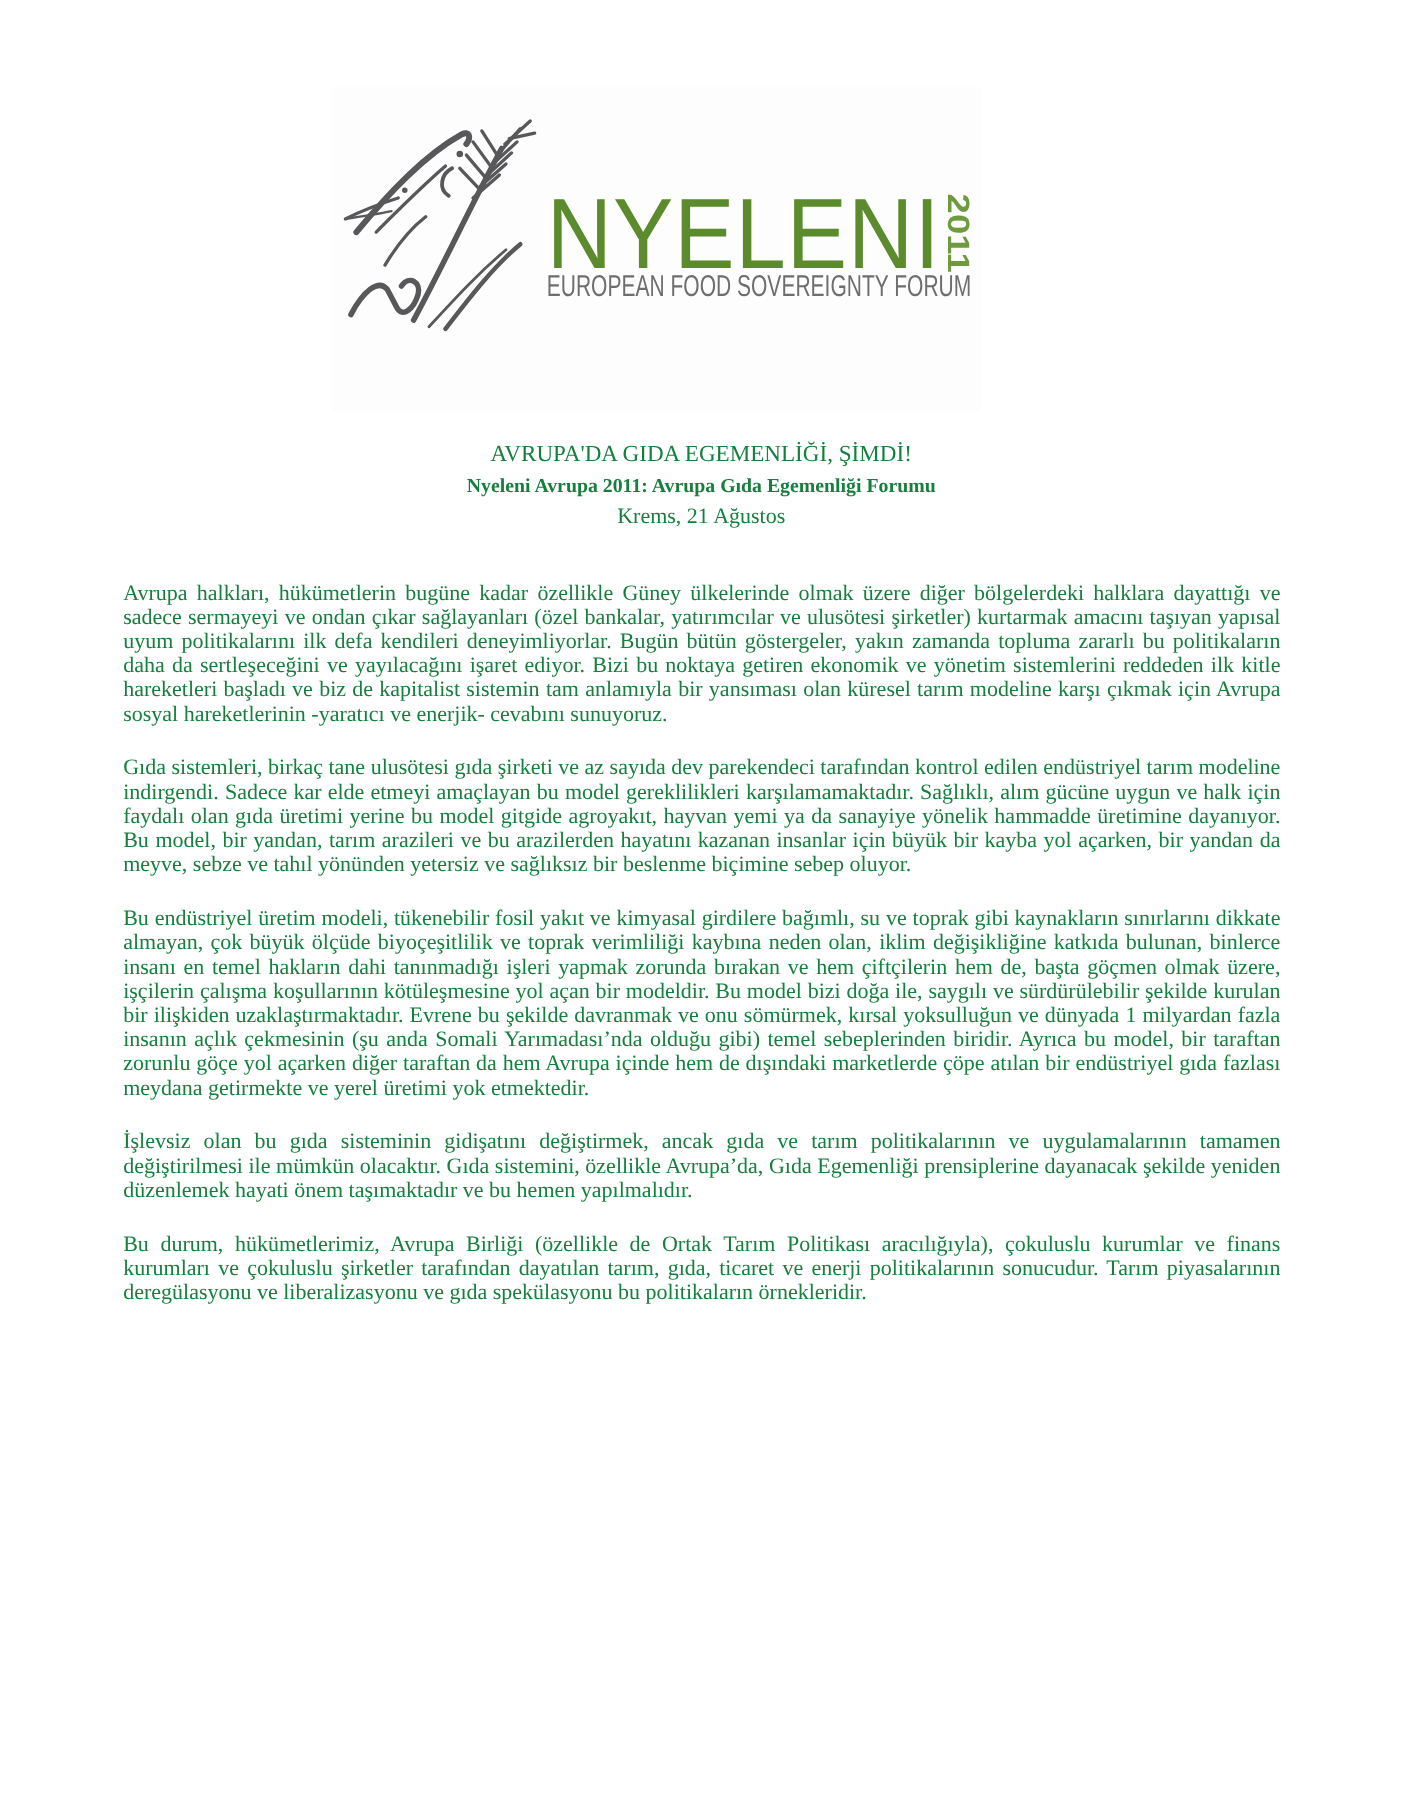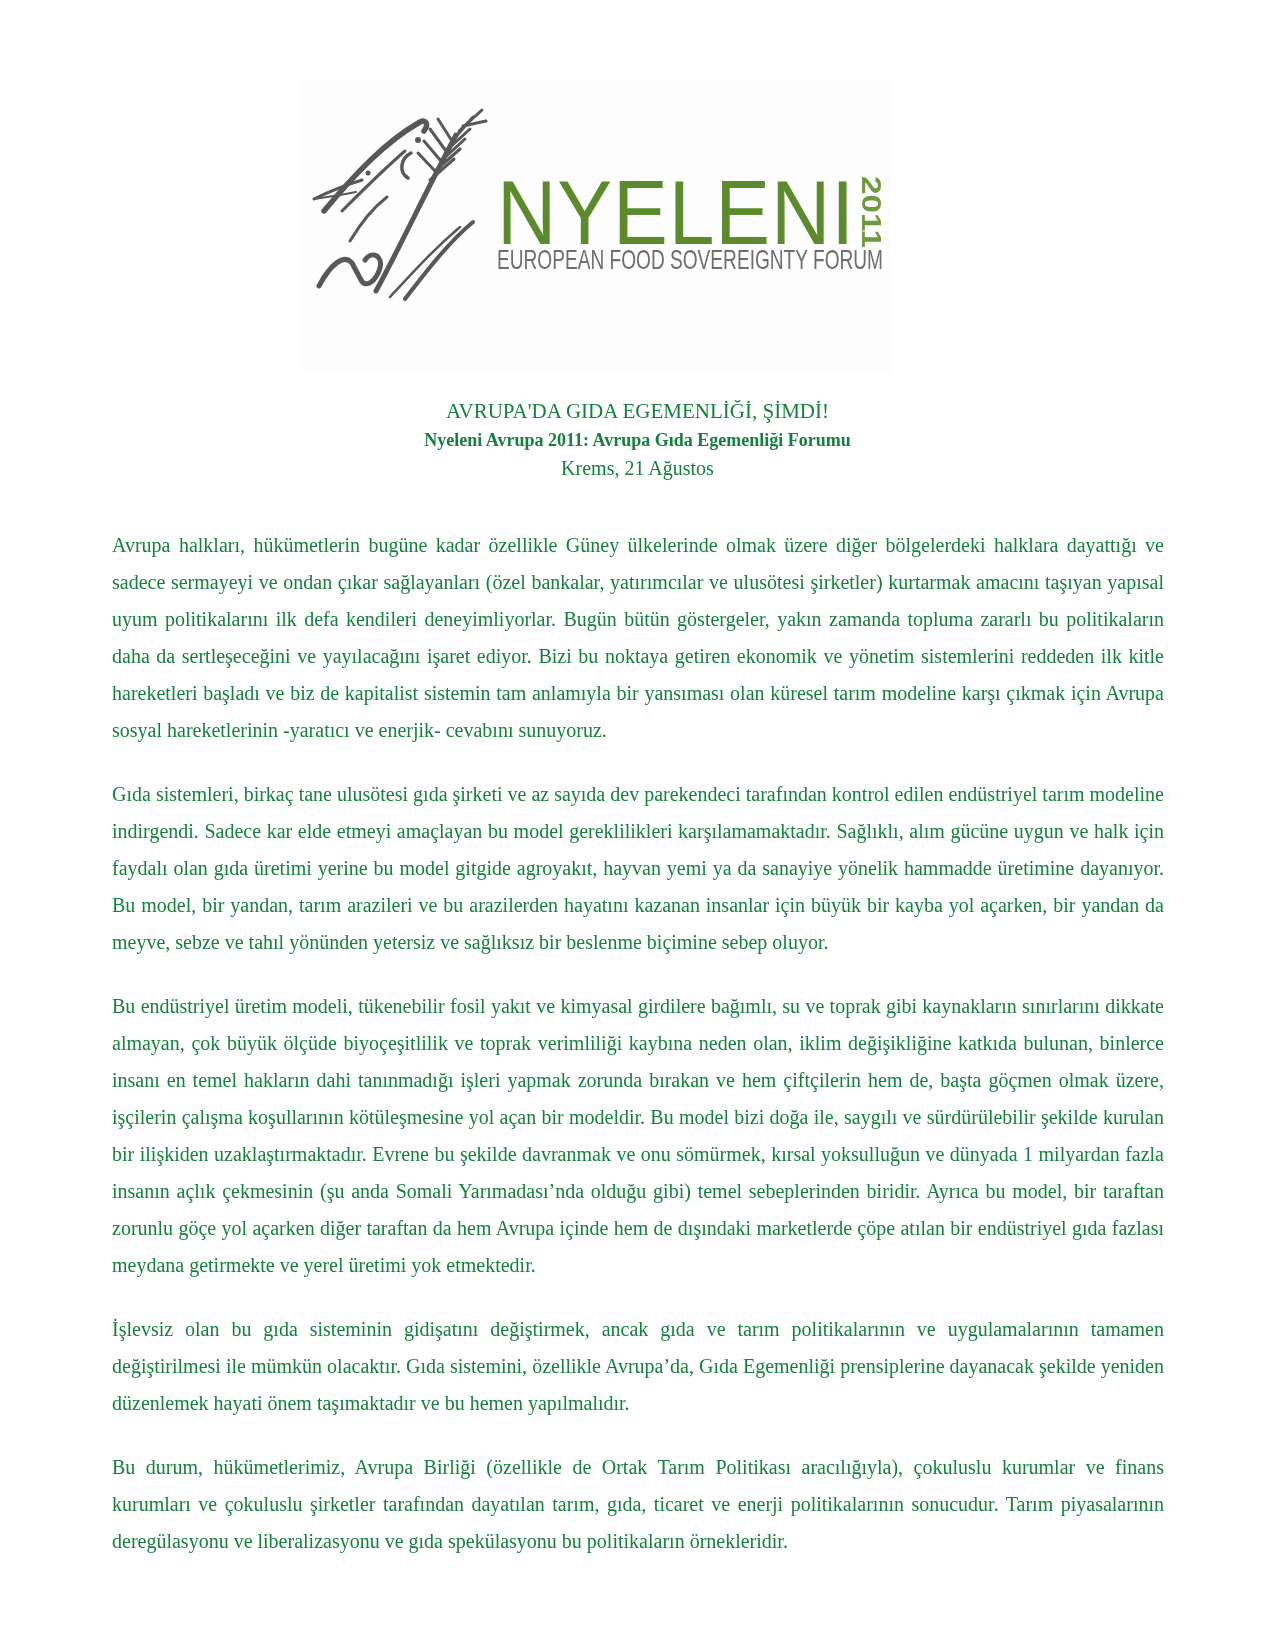--- a/index.html
+++ b/index.html
@@ -53,21 +53,21 @@
   }
   .title-date {
     font-size: 20px;
     font-weight: normal;
     text-align: center;
   }
   .doc-body {
     margin-top: 44px;
     padding: 0 111px 0 112px;
     font-size: 20px;
-    line-height: 37px;
+    line-height: 22px;
     text-align: justify;
   }
   .doc-body p {
     margin: 0 0 27px 0;
   }
 </style>
 </head>
 <body>
 
 <div class="page">

